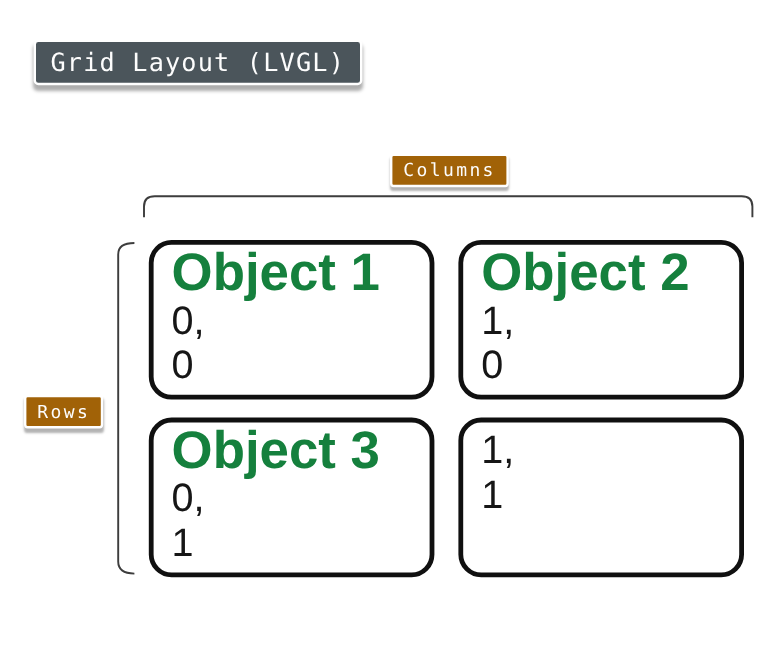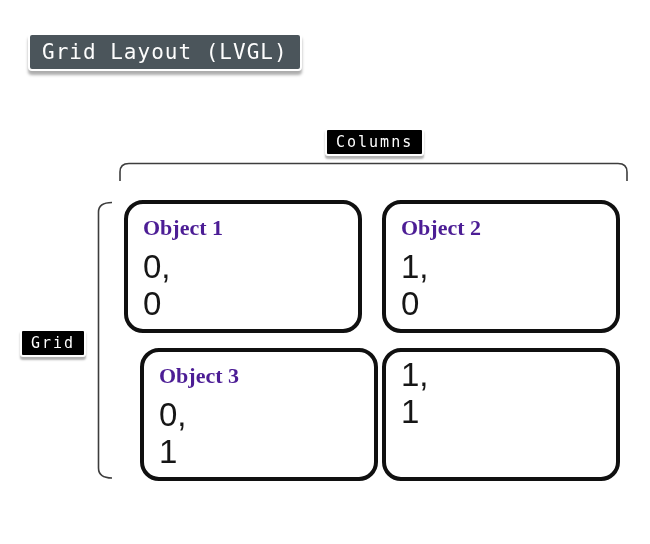--- a/index.html
+++ b/index.html
@@ -32,21 +32,21 @@
     background: #4b555b;
     font-size: 21px;
     line-height: 26px;
     letter-spacing: 1px;
     padding: 4px 12px;
     border-radius: 4px;
     box-shadow: 0 4px 3px rgba(0,0,0,0.32);
     text-align: right;
   }
   .badge-teal {
-    background: #000000;
+    background: #a16207;
     font-size: 15px;
     line-height: 18px;
     letter-spacing: 2px;
     padding: 3px 9px;
     border-radius: 3px;
     box-shadow: 0 3px 2px rgba(0,0,0,0.30);
   }
   .badge-columns { left: 325px; top: 128px; }
   .badge-rows   { left: 20px;  top: 329px; }
 
@@ -66,47 +66,46 @@
     width: 238px;
     height: 133px;
     background: #ffffff;
     border: 4px solid #101010;
     border-radius: 19px;
     padding: 4px 0 0 15px;
     overflow: hidden;
   }
   .cell-1 { left: 124px; top: 200px; }
   .cell-2 { left: 382px; top: 200px; }
-  .cell-3 { left: 124px; top: 348px; margin-left: 16px; }
+  .cell-3 { left: 124px; top: 348px; }
   .cell-4 { left: 382px; top: 348px; }
 
   .cell-title {
-    font-size: 22px;
+    font-size: 44px;
     line-height: 40px;
     font-weight: bold;
-    color: #4c1d95;
-    font-family: Liberation Serif, serif;
+    color: #15803d;
   }
   .cell-line {
     font-size: 33px;
     line-height: 37px;
     font-weight: normal;
     color: #161616;
   }
 </style>
 </head>
 <body>
 
 <div class="stage">
 
   <div class="badge badge-title">Grid Layout (LVGL)</div>
 
   <div class="badge badge-teal badge-columns">Columns</div>
 
-  <div class="badge badge-teal badge-rows">Grid</div>
+  <div class="badge badge-teal badge-rows">Rows</div>
 
   <svg class="brackets" viewBox="0 0 650 544">
     <path d="M 120 181 L 120 172 Q 120 163.5 129 163.5 L 618 163.5 Q 627 163.5 627 172 L 627 181" fill="none" stroke="#3d3d3d" stroke-width="1.6"></path>
     <path d="M 112 202.5 Q 98.5 202.5 98.5 212 L 98.5 468 Q 98.5 478 112 478" fill="none" stroke="#3d3d3d" stroke-width="1.6"></path>
   </svg>
 
   <div class="cell cell-1">
     <div class="cell-title">Object 1</div>
     <div class="cell-line">0,</div>
     <div class="cell-line">0</div>

